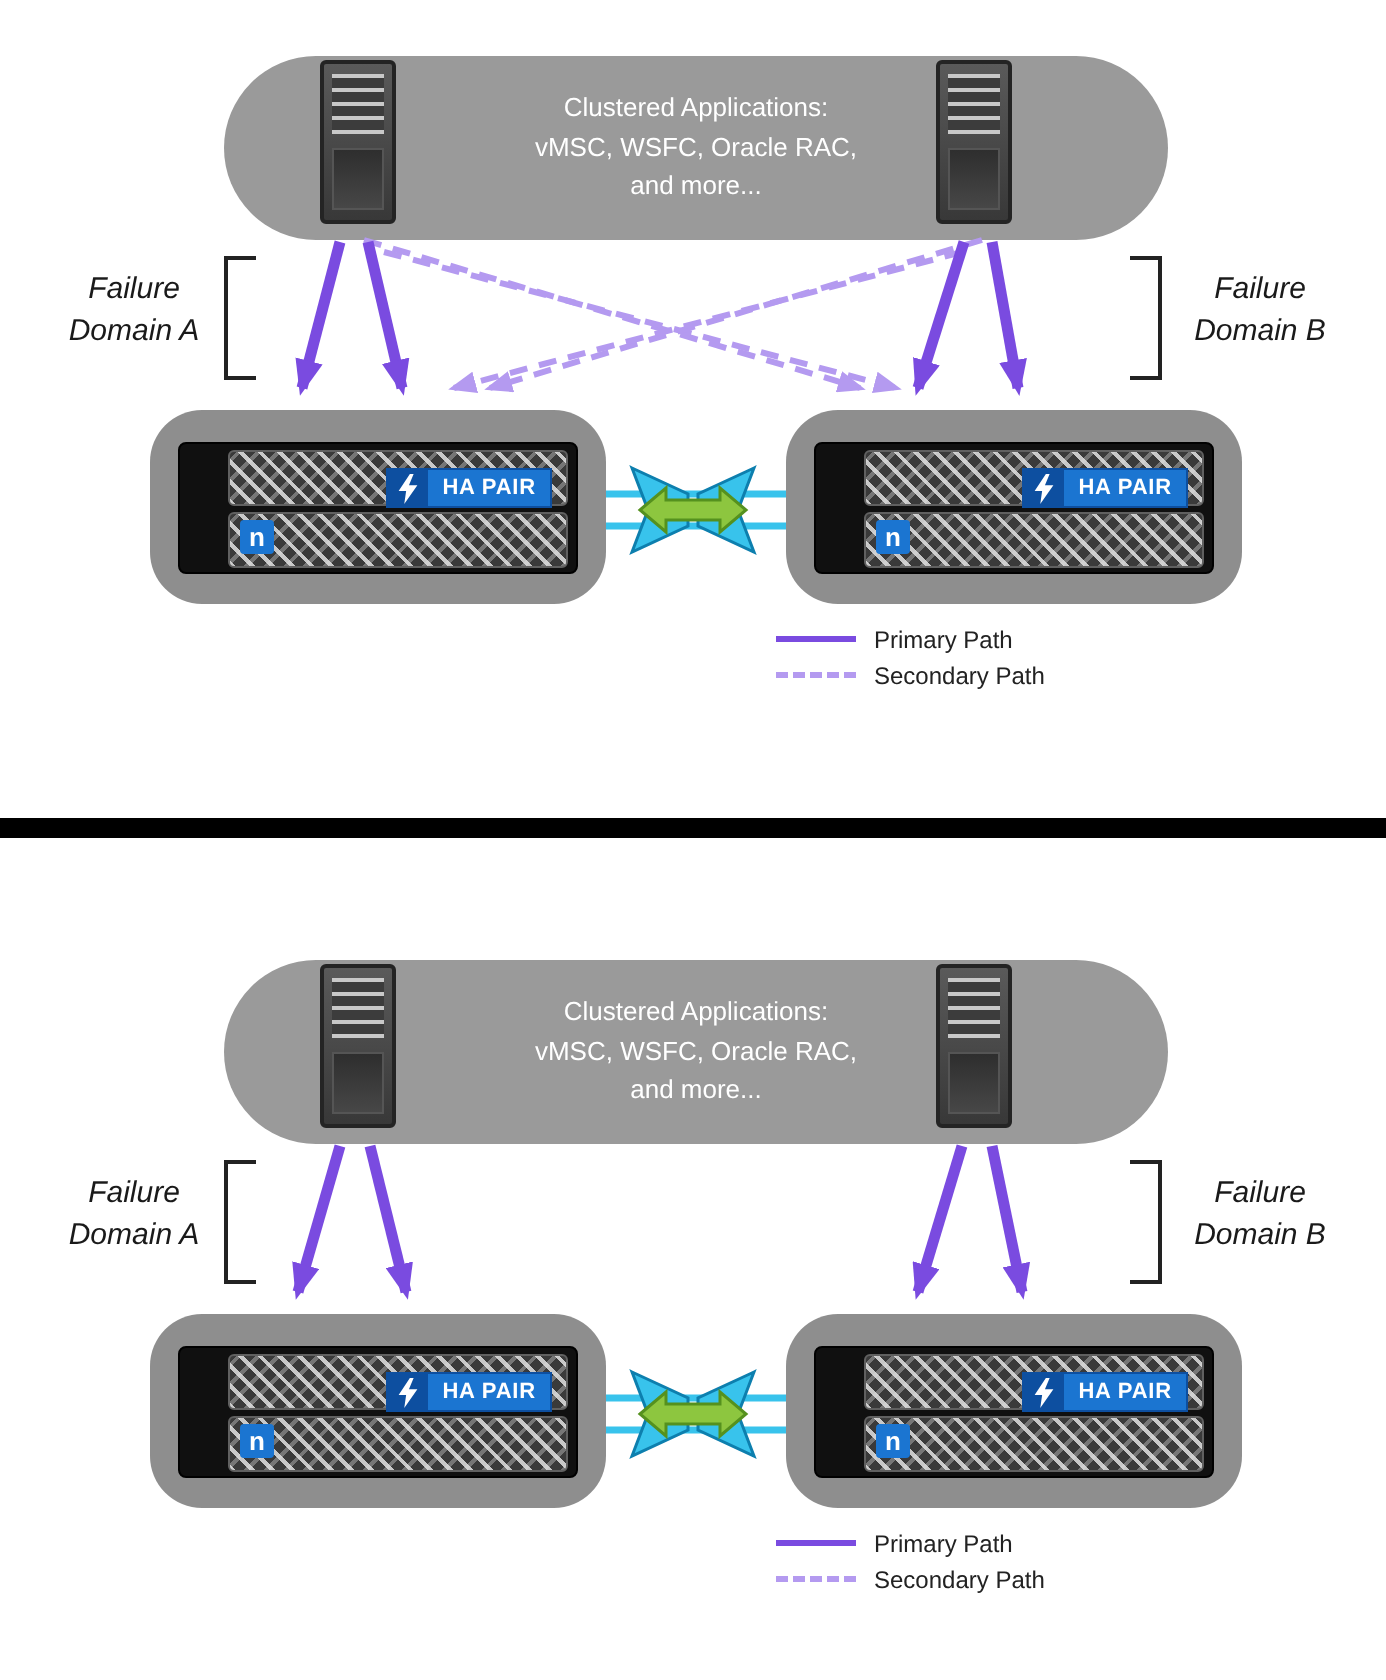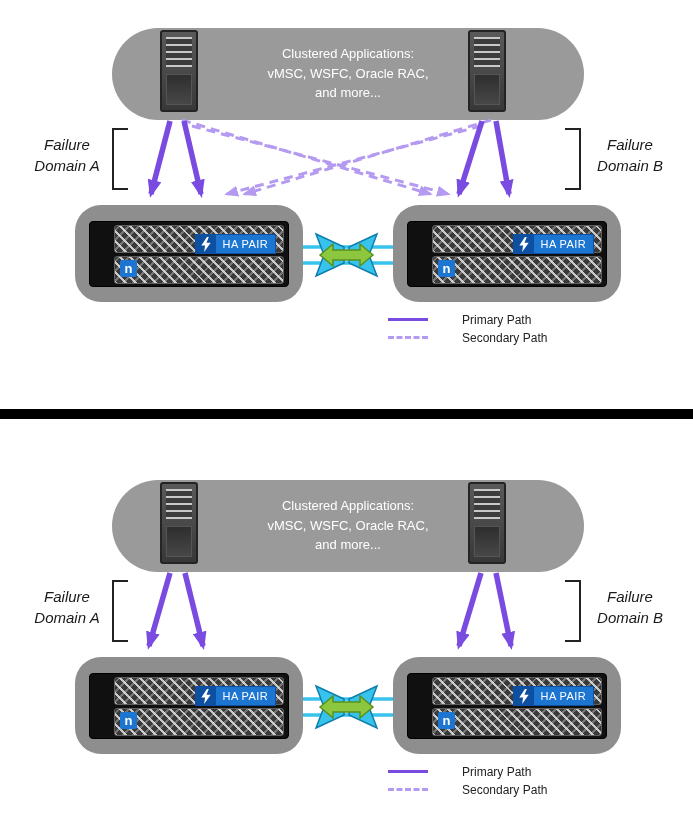--- a/index.html
+++ b/index.html
@@ -51,26 +51,26 @@
              repeating-linear-gradient(45deg, rgba(225,225,225,.85) 0 2px, transparent 2px 7px),
              repeating-linear-gradient(-45deg, rgba(150,150,150,.65) 0 2px, transparent 2px 7px); }
   .shelf-row.r1 { top:3px; }
   .shelf-row.r2 { top:34px; }
   .netapp-logo { position:absolute; left:30px; top:38px; width:17px; height:17px;
            background:var(--c-blue); color:#fff; font-weight:bold; font-size:13px;
            display:flex; align-items:center; justify-content:center; border-radius:2px; z-index:3; }
   .ha-badge { position:absolute; right:12px; top:12px; height:20px; display:flex; z-index:3;
            border:1px solid var(--c-blue_dark); }
   .ha-badge .bolt { width:20px; background:var(--c-blue_dark); display:flex; align-items:center; justify-content:center; }
-  .ha-badge .txt { background:var(--c-blue); color:#fff; font-weight:normal; font-size:11px;
+  .ha-badge .txt { background:var(--c-blue); color:#fff; font-weight:bold; font-size:11px;
            letter-spacing:.4px; display:flex; align-items:center; padding:0 7px; }
 
   
   .legend { position:absolute; left:388px; top:312px; }
-  .legend-row { display:flex; align-items:center; height:15px; margin-bottom:3px;gap:25px; }
+  .legend-row { display:flex; align-items:center; height:15px; margin-bottom:3px; }
   .legend-sample { width:40px; height:0; }
   .legend-sample.solid  { border-top:3px solid var(--c-primary); }
   .legend-sample.dashed { border-top:3px dashed var(--c-secondary); }
   .legend-row span { margin-left:9px; font-size:12px; color:#222; }
 
   
   svg.links { position:absolute; left:0; top:0; pointer-events:none; }
   .solid-arrow  { stroke:var(--c-primary); stroke-width:5.5; fill:none; }
   .dashed-arrow { stroke:var(--c-secondary); stroke-width:3; stroke-dasharray:9 6; fill:none; }
   .bus { stroke:var(--c-cyan); stroke-width:3.5; fill:none; }

